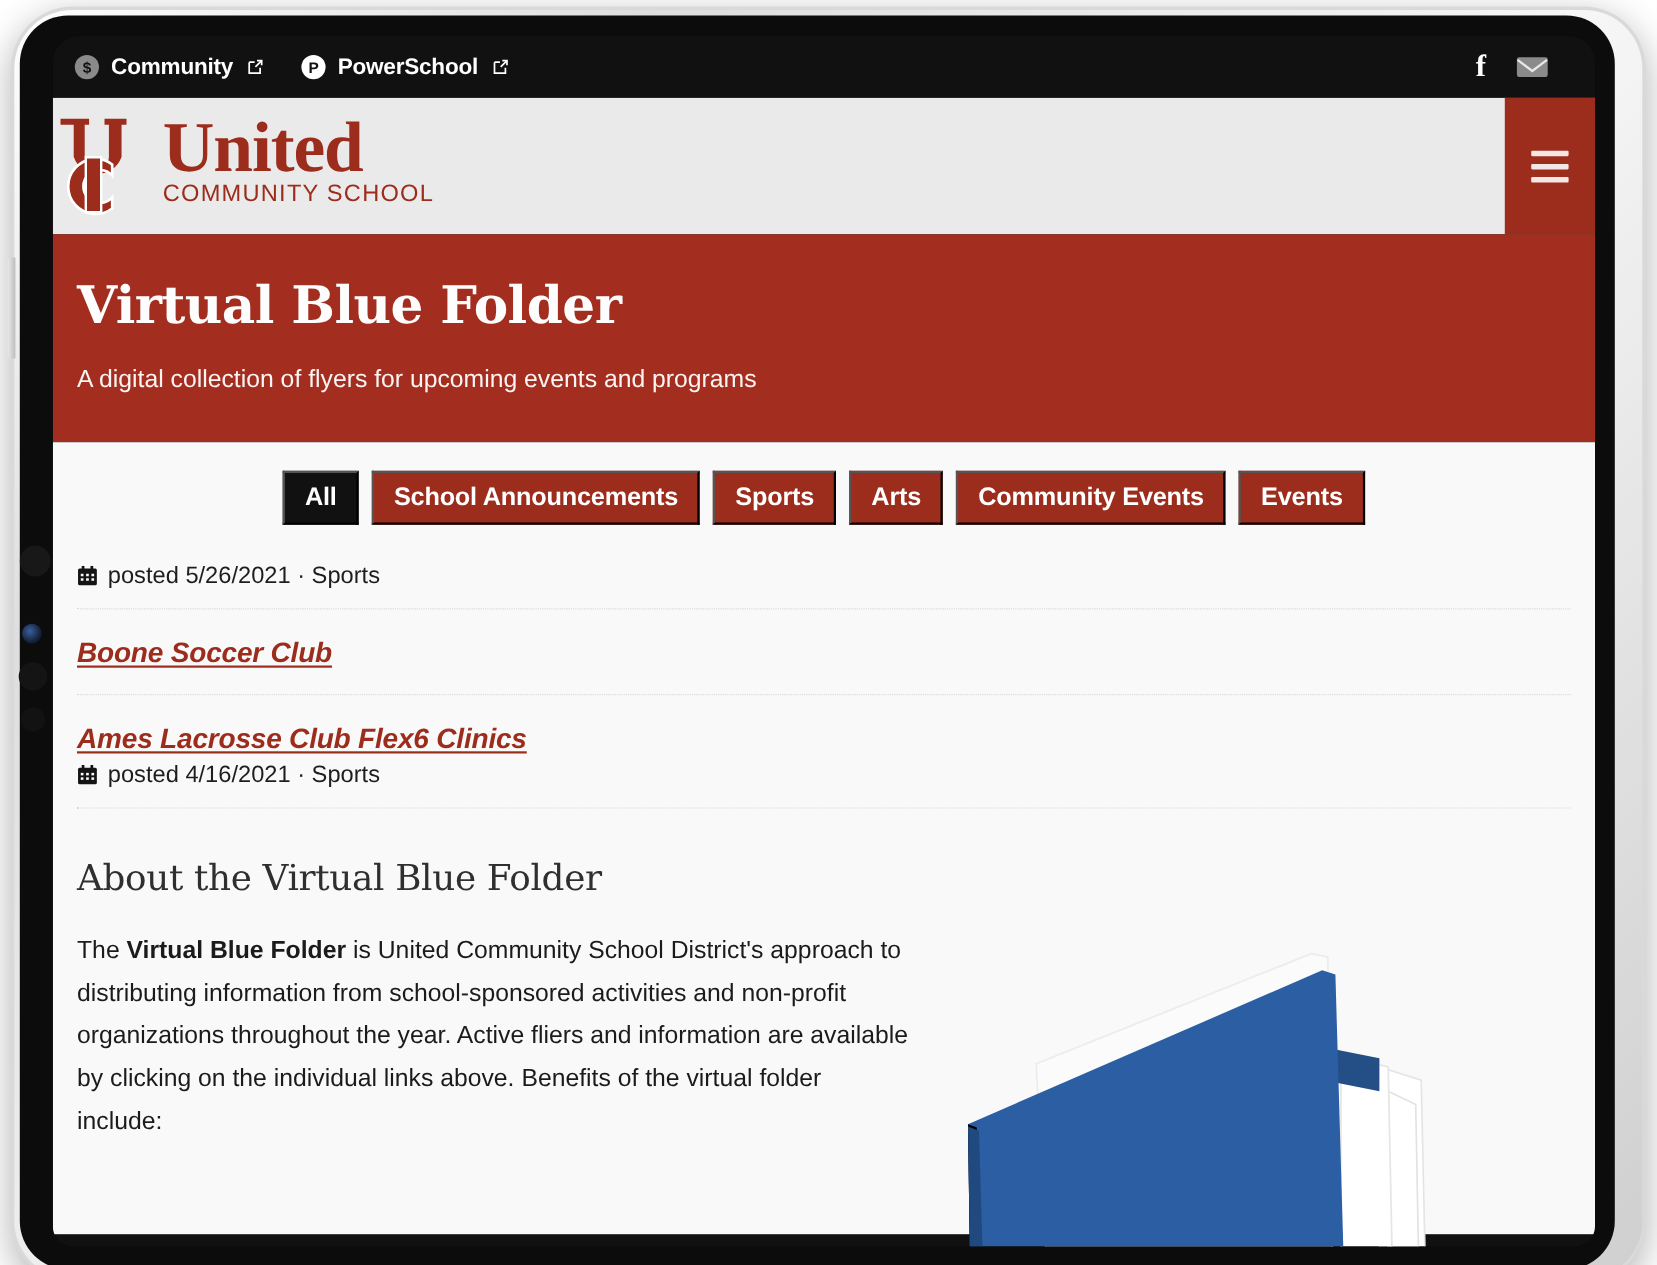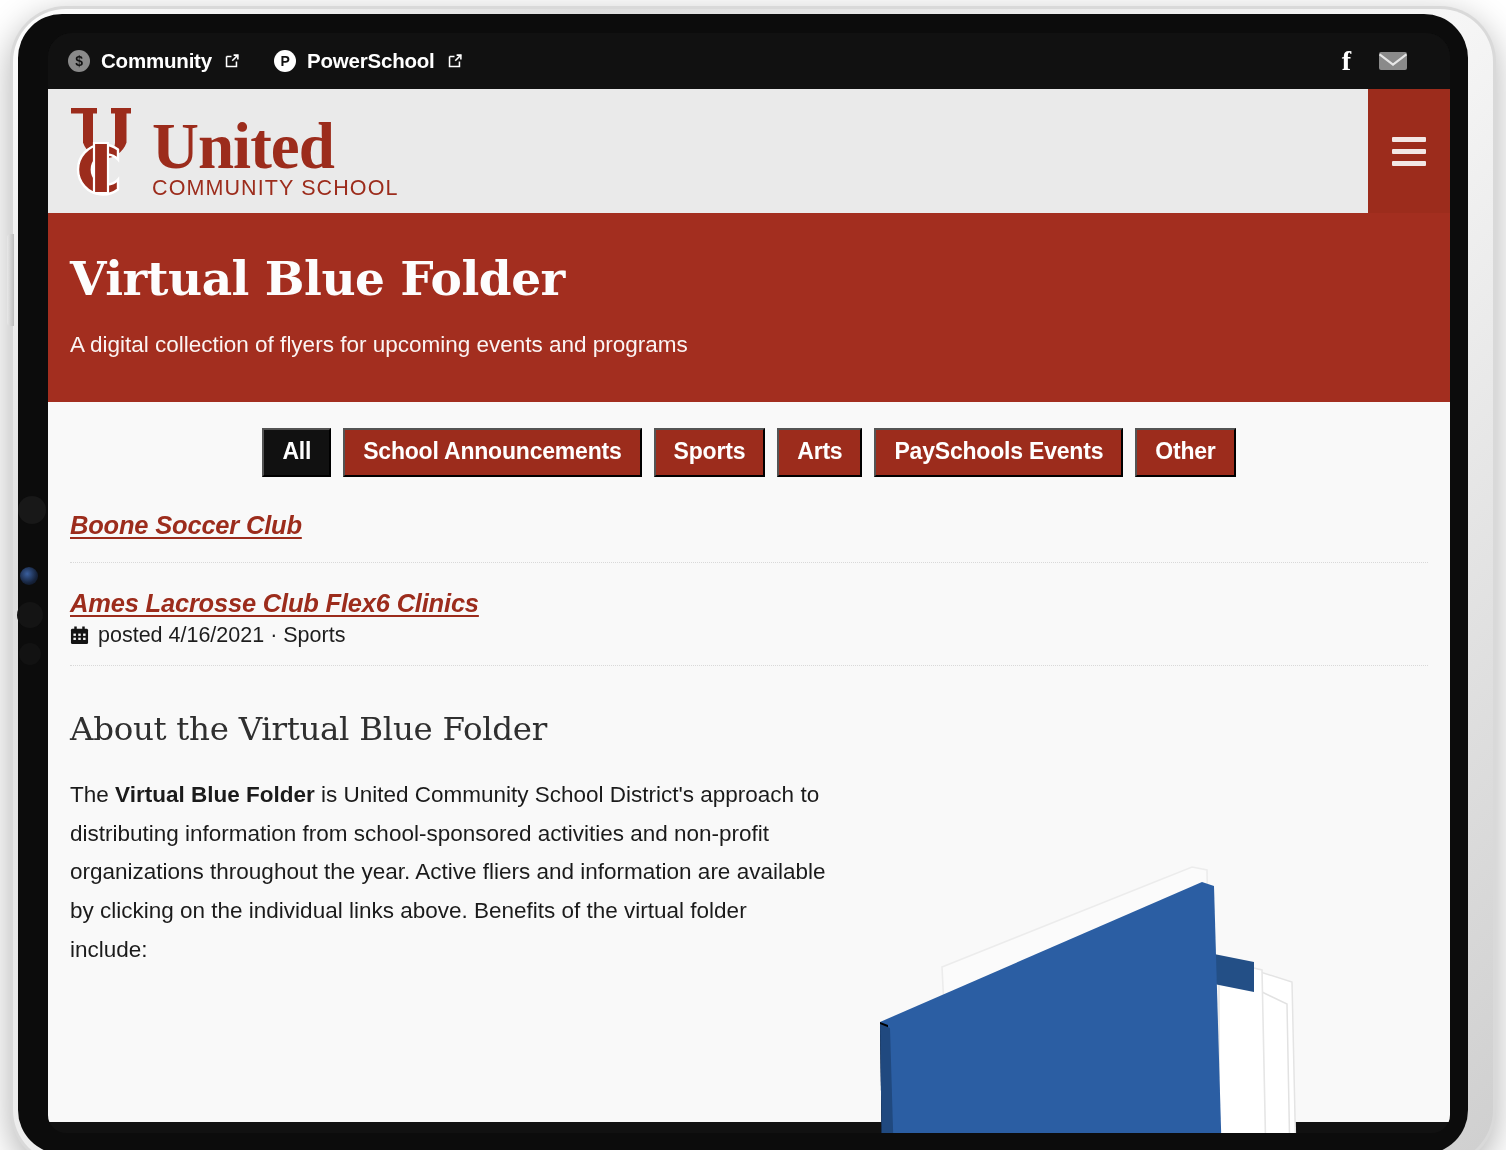--- a/index.html
+++ b/index.html
@@ -114,21 +114,21 @@
               font-family: "Liberation Serif", serif; line-height: 1; cursor: pointer; }
 
   
   .site-header {
     height: 124px;
     background: #eaeaea;
     display: flex;
     align-items: center;
     justify-content: space-between;
   }
-  .logo-wrap { display: flex; align-items: flex-end; gap: 4px; padding-left: 16px; }
+  .logo-wrap { display: flex; align-items: flex-start; gap: 16px; }
   .wordmark { display: flex; flex-direction: column; line-height: .96; }
   .wordmark-main {
     font-family: "Liberation Serif", serif;
     font-weight: bold;
     font-size: 65px;
     color: #9c2c1c;
     letter-spacing: -1px;
   }
   .wordmark-sub {
     font-size: 21.5px;
@@ -322,24 +322,42 @@
     <p class="hero-sub">A digital collection of flyers for upcoming events and programs</p>
   </div>
 
   <div class="content">
 
     <div class="filter-row">
       <button class="filter-chip active">All</button>
       <button class="filter-chip">School Announcements</button>
       <button class="filter-chip">Sports</button>
       <button class="filter-chip">Arts</button>
-      <button class="filter-chip">PaySchools Events</button>
-      <button class="filter-chip">Other</button>
-    </div>
-
+      <button class="filter-chip">Community Events</button>
+      <button class="filter-chip">Events</button>
+    </div>
+
+    <div class="entry">
+      <div class="entry-meta">
+        <svg class="cal-icon" viewBox="0 0 20 20">
+          <rect x="1" y="3" width="18" height="16" rx="1.5" fill="#141414"></rect>
+          <rect x="4.5" y="0.5" width="2.6" height="4" fill="#141414"></rect>
+          <rect x="12.9" y="0.5" width="2.6" height="4" fill="#141414"></rect>
+          <g fill="#f9f9f9">
+            <rect x="3.6" y="8" width="2.6" height="2.4"></rect>
+              <rect x="8.7" y="8" width="2.6" height="2.4"></rect>
+            <rect x="13.8" y="8" width="2.6" height="2.4"></rect>
+            <rect x="3.6" y="12.3" width="2.6" height="2.4"></rect>
+              <rect x="8.7" y="12.3" width="2.6" height="2.4"></rect>
+            <rect x="13.8" y="12.3" width="2.6" height="2.4"></rect>
+          </g>
+        </svg>
+        <span>posted 5/26/2021 · Sports</span>
+      </div>
+    </div>
 
     <div class="entry">
       <a class="entry-title">Boone Soccer Club</a>
     </div>
 
     <div class="entry">
       <a class="entry-title">Ames Lacrosse Club Flex6 Clinics</a>
       <div class="entry-meta">
         <svg class="cal-icon" viewBox="0 0 20 20">
           <rect x="1" y="3" width="18" height="16" rx="1.5" fill="#141414"></rect>

